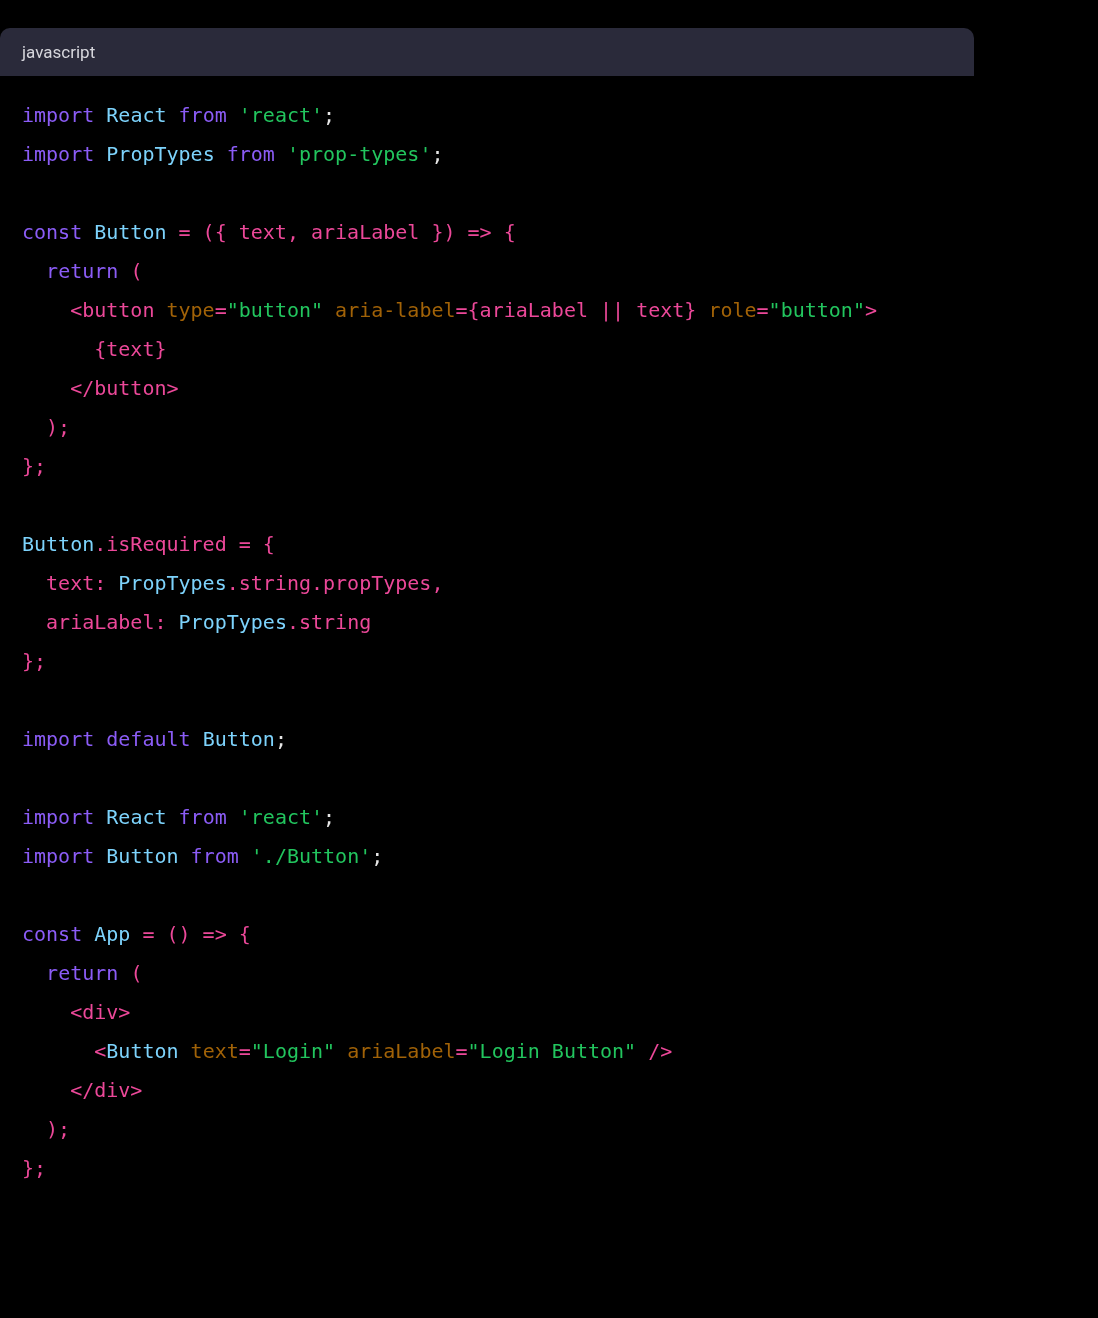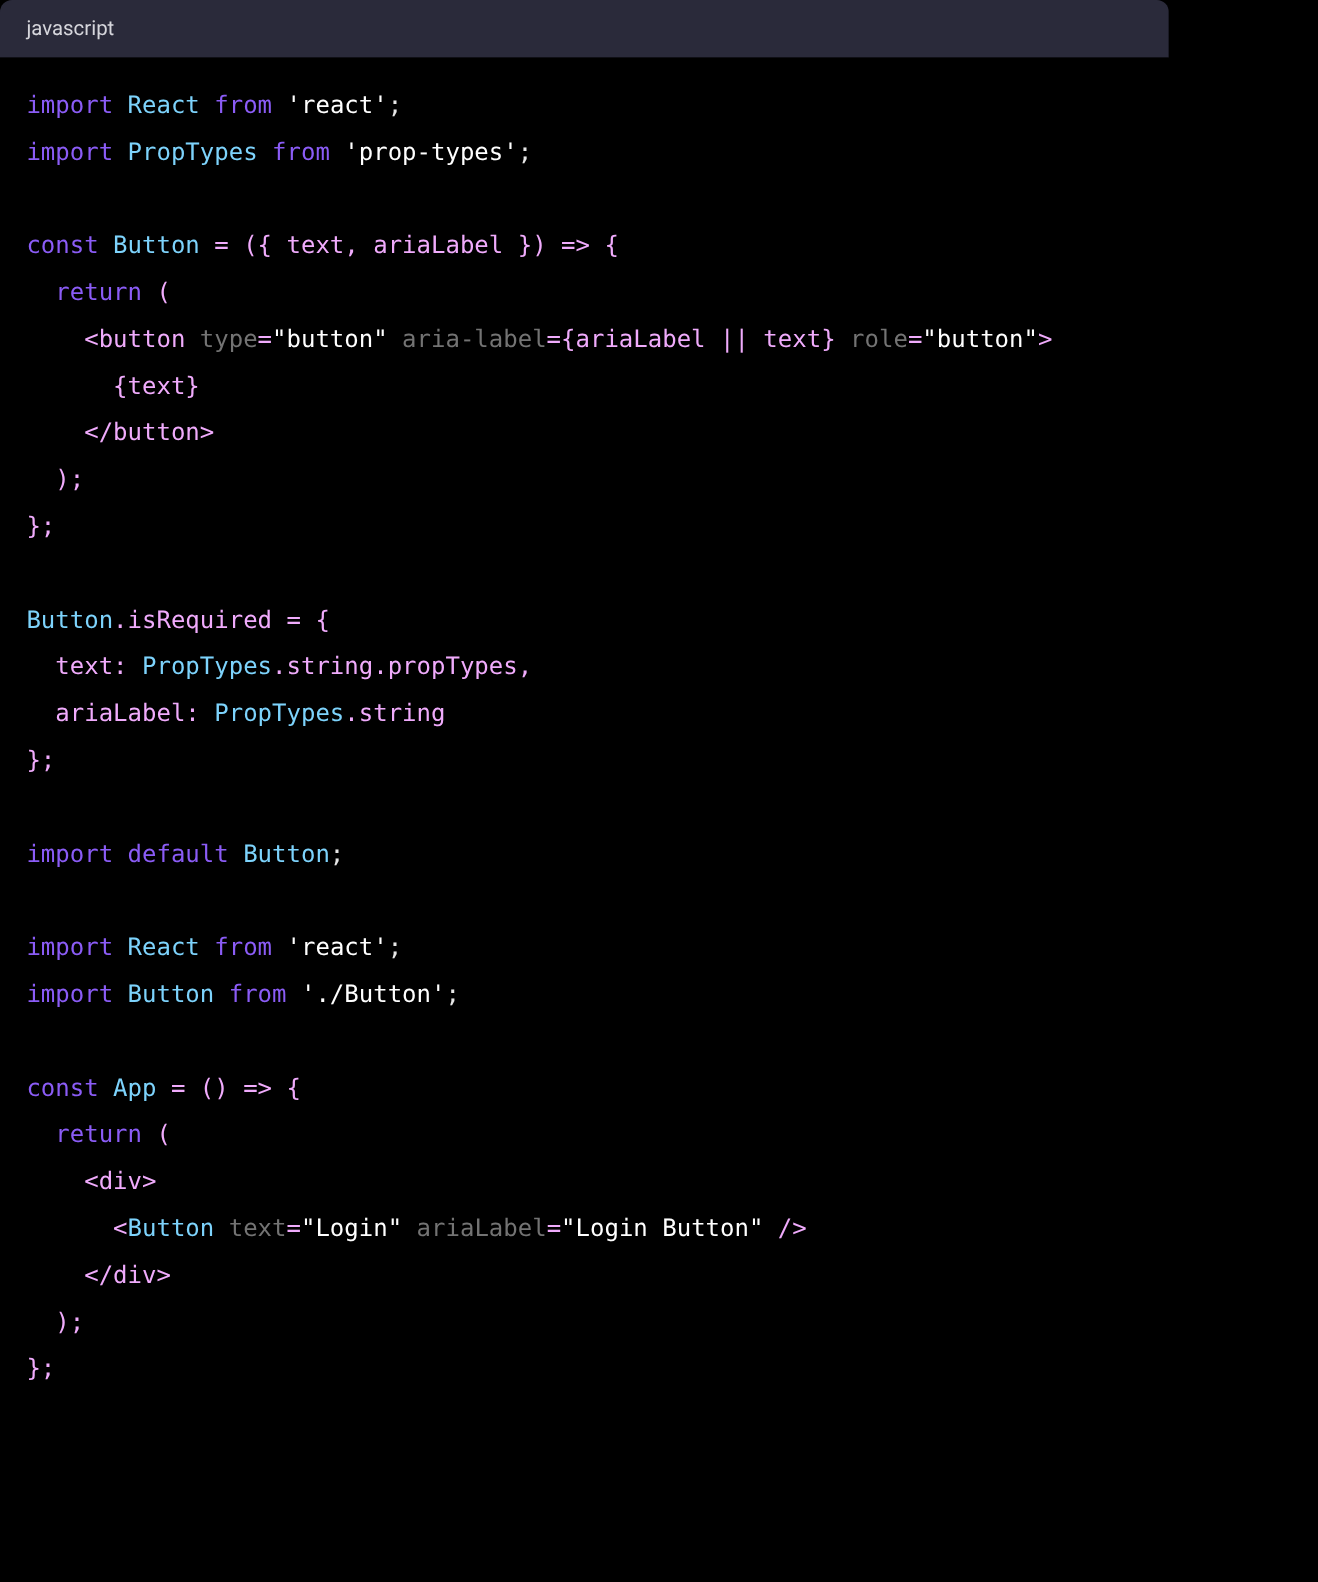--- a/index.html
+++ b/index.html
@@ -8,42 +8,43 @@
     font-family:ui-monospace,SFMono-Regular,"SF Mono",Menlo,Consolas,monospace;
     width:1098px;
     height:1318px;
     overflow:hidden;
   }
   .code-block {
     width:974px;
     border-radius:10px;
     overflow:hidden;
     background:#000;
+    margin-top:28px;
   }
   .header {
     background:#2a2a3a;
     color:#d6d6dc;
     font-family:-apple-system,BlinkMacSystemFont,"Segoe UI",Roboto,sans-serif;
     font-size:17px;
     padding:14px 22px;
   }
   pre.code {
     background:#000;
     color:#e6e6e6;
     font-size:20px;
     line-height:1.95;
     padding:20px 22px 30px 22px;
     white-space:pre;
     overflow:hidden;
   }
   .tok-kw    { color:#8b5cf6; }   
   .tok-type  { color:#7dd3fc; }   
-  .tok-str   { color:#ffffff; }   
-  .tok-attr  { color:#737373; }
-  .tok-plain { color:#f0abfc; }
+  .tok-str   { color:#22c55e; }   
+  .tok-attr  { color:#a16207; }
+  .tok-plain { color:#ec4899; }
   .tok-punc  { color:#e6e6e6; }
 </style>
 </head>
 <body>
 
 <div class="code-block">
   <div class="header">
     <span>javascript</span>
   </div>
   <pre class="code"><span class="tok-kw">import </span><span class="tok-type">React</span><span class="tok-plain"> </span><span class="tok-kw">from</span><span class="tok-plain"> </span><span class="tok-str">'react'</span><span class="tok-punc">;</span>

